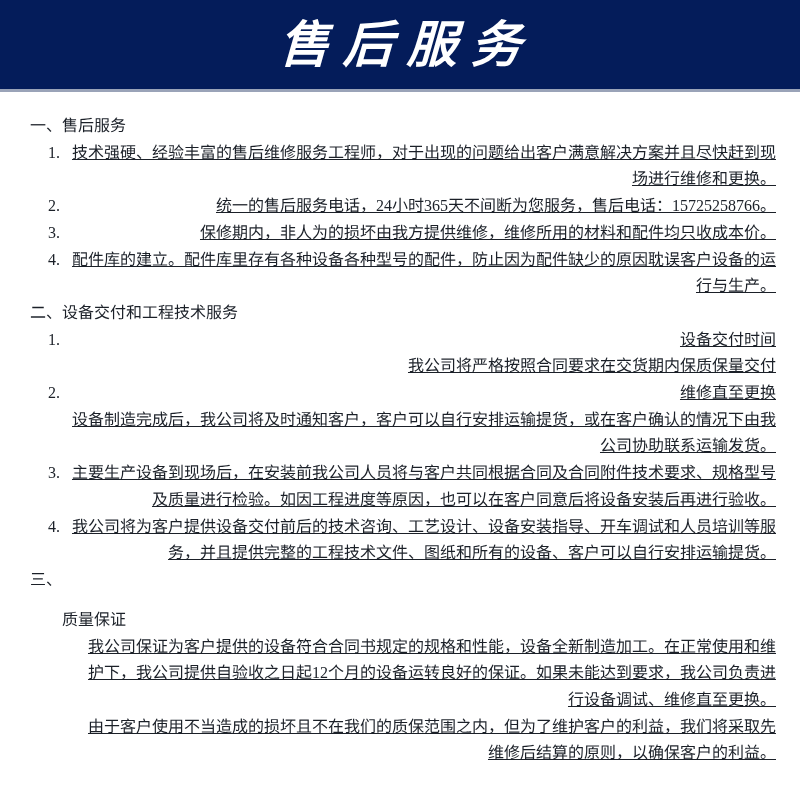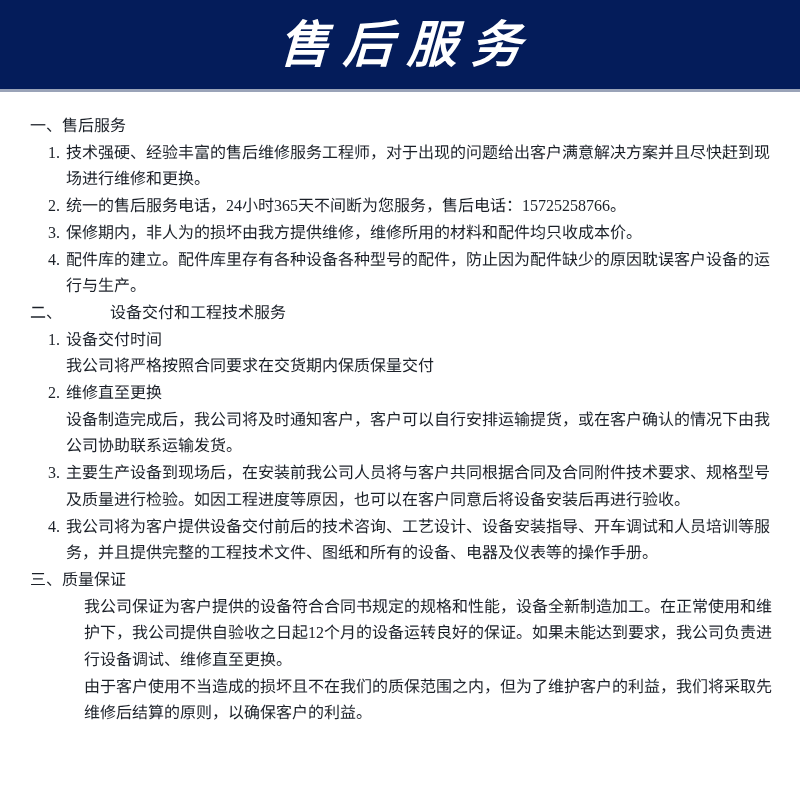--- a/index.html
+++ b/index.html
@@ -60,21 +60,22 @@
     white-space: nowrap;
   }
   .item-col {
     flex: 1 1 auto;
     min-width: 0;
   }
   .paragraphs {
     padding-left: 36px;
   }
   .paragraph, .item-text, .item-body {
-    text-align: left;
+    text-align: right;
+    text-decoration: underline;
   }
 </style>
 </head>
 <body>
 
 <div class="banner" style="background: rgb(4, 28, 90); border-bottom-color: rgb(154, 163, 184);">
   <h1 class="banner-title" style="color: rgb(255, 255, 255);">售后服务</h1>
 </div>
 
 <div class="doc" style="color: rgb(27, 32, 40);">
@@ -103,21 +104,21 @@
       </div>
       <div class="list-item">
         <div class="item-number">4.</div>
         <div class="item-col">
           <div class="item-text">配件库的建立。配件库里存有各种设备各种型号的配件，防止因为配件缺少的原因耽误客户设备的运行与生产。</div>
         </div>
       </div>
     </div>
     <div class="section-heading">
       <div class="" style="display: inline;">二、</div>
-      <div class="" style="display: inline; margin-left: 48px;">设备交付和工程技术服务</div>
+      <div class="" style="display: inline;">设备交付和工程技术服务</div>
     </div>
     <div class="section-content">
       <div class="list-item">
         <div class="item-number">1.</div>
         <div class="item-col">
           <div class="item-text">设备交付时间</div>
           <div class="item-body">我公司将严格按照合同要求在交货期内保质保量交付</div>
         </div>
       </div>
       <div class="list-item">
@@ -129,27 +130,27 @@
       </div>
       <div class="list-item">
         <div class="item-number">3.</div>
         <div class="item-col">
           <div class="item-body">主要生产设备到现场后，在安装前我公司人员将与客户共同根据合同及合同附件技术要求、规格型号及质量进行检验。如因工程进度等原因，也可以在客户同意后将设备安装后再进行验收。</div>
         </div>
       </div>
       <div class="list-item">
         <div class="item-number">4.</div>
         <div class="item-col">
-          <div class="item-body">我公司将为客户提供设备交付前后的技术咨询、工艺设计、设备安装指导、开车调试和人员培训等服务，并且提供完整的工程技术文件、图纸和所有的设备、电器及仪表等的操作手册。</div>
+          <div class="item-body">我公司将为客户提供设备交付前后的技术咨询、工艺设计、设备安装指导、开车调试和人员培训等服务，并且提供完整的工程技术文件、图纸和所有的设备、客户可以自行安排运输提货。</div>
         </div>
       </div>
     </div>
     <div class="section-heading">
       <div class="" style="display: inline;">三、</div>
-      <div class="" style="display: inline;">质量保证</div>
+      <div class="" style="display: inline; margin-top: 40px;">质量保证</div>
     </div>
     <div class="section-content">
       <div class="paragraphs">
         <div class="paragraph">我公司保证为客户提供的设备符合合同书规定的规格和性能，设备全新制造加工。在正常使用和维护下，我公司提供自验收之日起12个月的设备运转良好的保证。如果未能达到要求，我公司负责进行设备调试、维修直至更换。</div>
         <div class="paragraph">由于客户使用不当造成的损坏且不在我们的质保范围之内，但为了维护客户的利益，我们将采取先维修后结算的原则，以确保客户的利益。</div>
       </div>
     </div>
   </div>
 
 </body></html>

